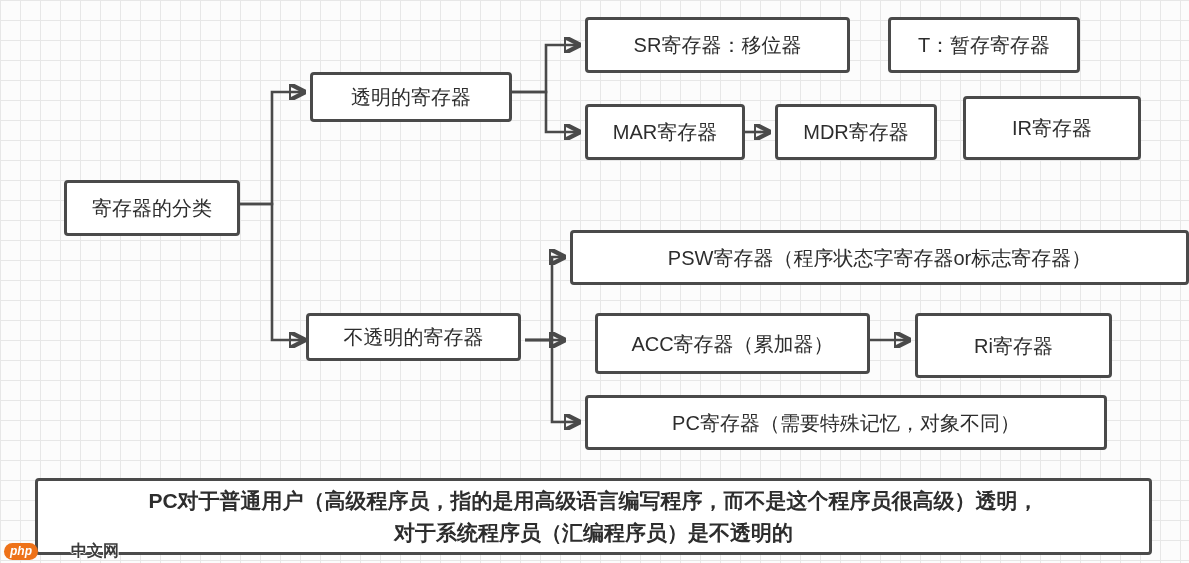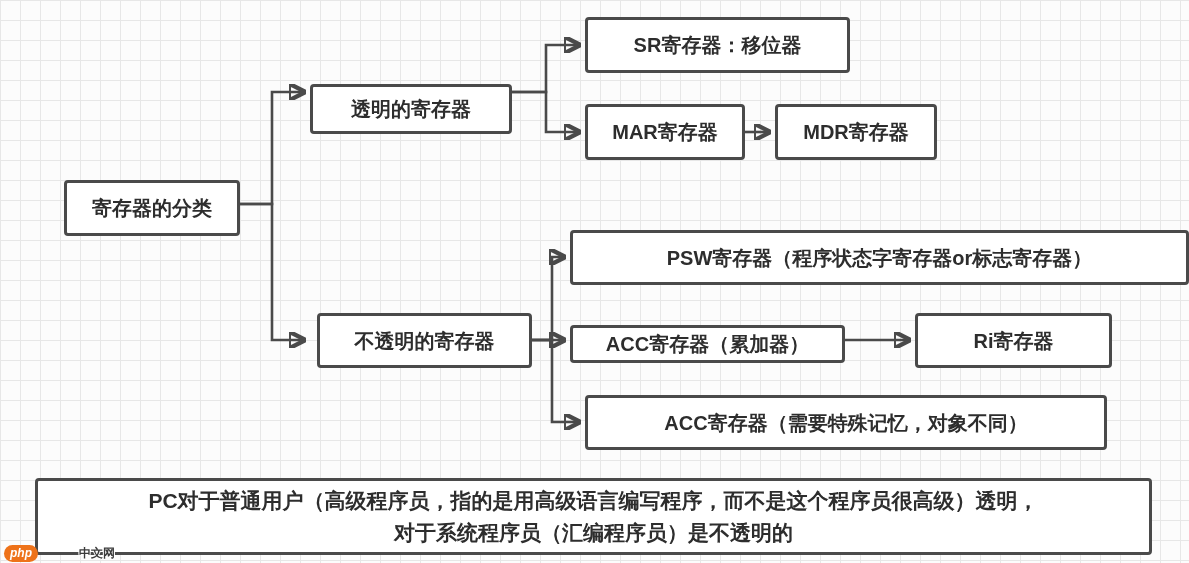--- a/index.html
+++ b/index.html
@@ -31,21 +31,21 @@
   }
   .node {
     position: absolute;
     background: #ffffff;
     border: 3px solid #4a4a4a;
     border-radius: 4px;
     display: flex;
     align-items: center;
     justify-content: center;
     text-align: center;
-    font-weight: bold;
+    font-weight: normal;
     font-size: 20px;
     color: #2d2d2d;
     padding: 0 8px;
     line-height: 1.2;
   }
   .note {
     position: absolute;
     background: #ffffff;
     border: 3px solid #4a4a4a;
     border-radius: 4px;
@@ -59,35 +59,35 @@
     color: #2d2d2d;
     line-height: 1.5;
     padding: 4px 10px;
   }
   .watermark {
     position: absolute;
     left: 4px;
     bottom: 1px;
     display: flex;
     align-items: center;
-    gap: 14px;
+    gap: 6px;
   }
   .watermark .logo {
     background: #ee7219;
     color: #ffffff;
     font-style: italic;
     font-weight: bold;
     font-size: 12px;
     border-radius: 10px;
     padding: 1px 6px 2px 6px;
     line-height: 1.2;
   }
   .watermark .site {
     font-weight: bold;
-    font-size: 12px;
+    font-size: 16px;
     color: #3a3a3a;
     text-shadow: 1px 0 0 #fff, -1px 0 0 #fff, 0 1px 0 #fff, 0 -1px 0 #fff;
     padding-left: 27px;
   }
 </style>
 </head>
 <body>
 
 <div class="canvas">
 
@@ -105,56 +105,62 @@
     <path d="M525 340 H552 V257 H564" marker-end="url(#arrow)"></path>
     <path d="M525 340 H564" marker-end="url(#arrow)"></path>
     <path d="M525 340 H552 V422 H579" marker-end="url(#arrow)"></path>
     <path d="M845 340 H909" marker-end="url(#arrow)"></path>
   </svg>
 
   <div class="node" style="left:64px; top:180px; width:176px; height:56px;">
     <span>寄存器的分类</span>
   </div>
 
-  <div class="node" style="left:310px; top:84px; width:202px; height:50px;">
+  <div class="node" style="left:310px; top:72px; width:202px; height:50px;">
     <span>透明的寄存器</span>
   </div>
 
   <div class="node" style="left:585px; top:17px; width:265px; height:56px;">
     <span>SR寄存器：移位器</span>
   </div>
 
+  <div class="node" style="left:888px; top:17px; width:192px; height:56px;">
+    <span>T：暂存寄存器</span>
+  </div>
 
   <div class="node" style="left:585px; top:104px; width:160px; height:56px;text-align:center;">
     <span>MAR寄存器</span>
   </div>
 
   <div class="node" style="left:775px; top:104px; width:162px; height:56px;text-align:right;">
     <span>MDR寄存器</span>
   </div>
 
+  <div class="node" style="left:963px; top:96px; width:178px; height:64px;">
+    <span>IR寄存器</span>
+  </div>
 
-  <div class="node" style="left:317px; top:313px; width:215px; height:55px;">
+  <div class="node" style="left:306px; top:313px; width:215px; height:48px;">
     <span>不透明的寄存器</span>
   </div>
 
   <div class="node" style="left:570px; top:230px; width:619px; height:55px;">
     <span>PSW寄存器（程序状态字寄存器or标志寄存器）</span>
   </div>
 
-  <div class="node" style="left:570px; top:313px; width:275px; height:38px;margin-top:12px;">
+  <div class="node" style="left:595px; top:313px; width:275px; height:61px;">
     <span>ACC寄存器（累加器）</span>
   </div>
 
-  <div class="node" style="left:915px; top:313px; width:197px; height:55px;">
+  <div class="node" style="left:915px; top:313px; width:197px; height:65px;">
     <span>Ri寄存器</span>
   </div>
 
   <div class="node" style="left:585px; top:395px; width:522px; height:55px;">
-    <span>ACC寄存器（需要特殊记忆，对象不同）</span>
+    <span>PC寄存器（需要特殊记忆，对象不同）</span>
   </div>
 
   <div class="note" style="left:35px; top:478px; width:1117px; height:77px;">
     <span>PC对于普通用户（高级程序员，指的是用高级语言编写程序，而不是这个程序员很高级）透明，</span>
     <span>对于系统程序员（汇编程序员）是不透明的</span>
   </div>
 
   <div class="watermark">
     <span class="logo">php</span>
     <span class="site">中文网</span>

